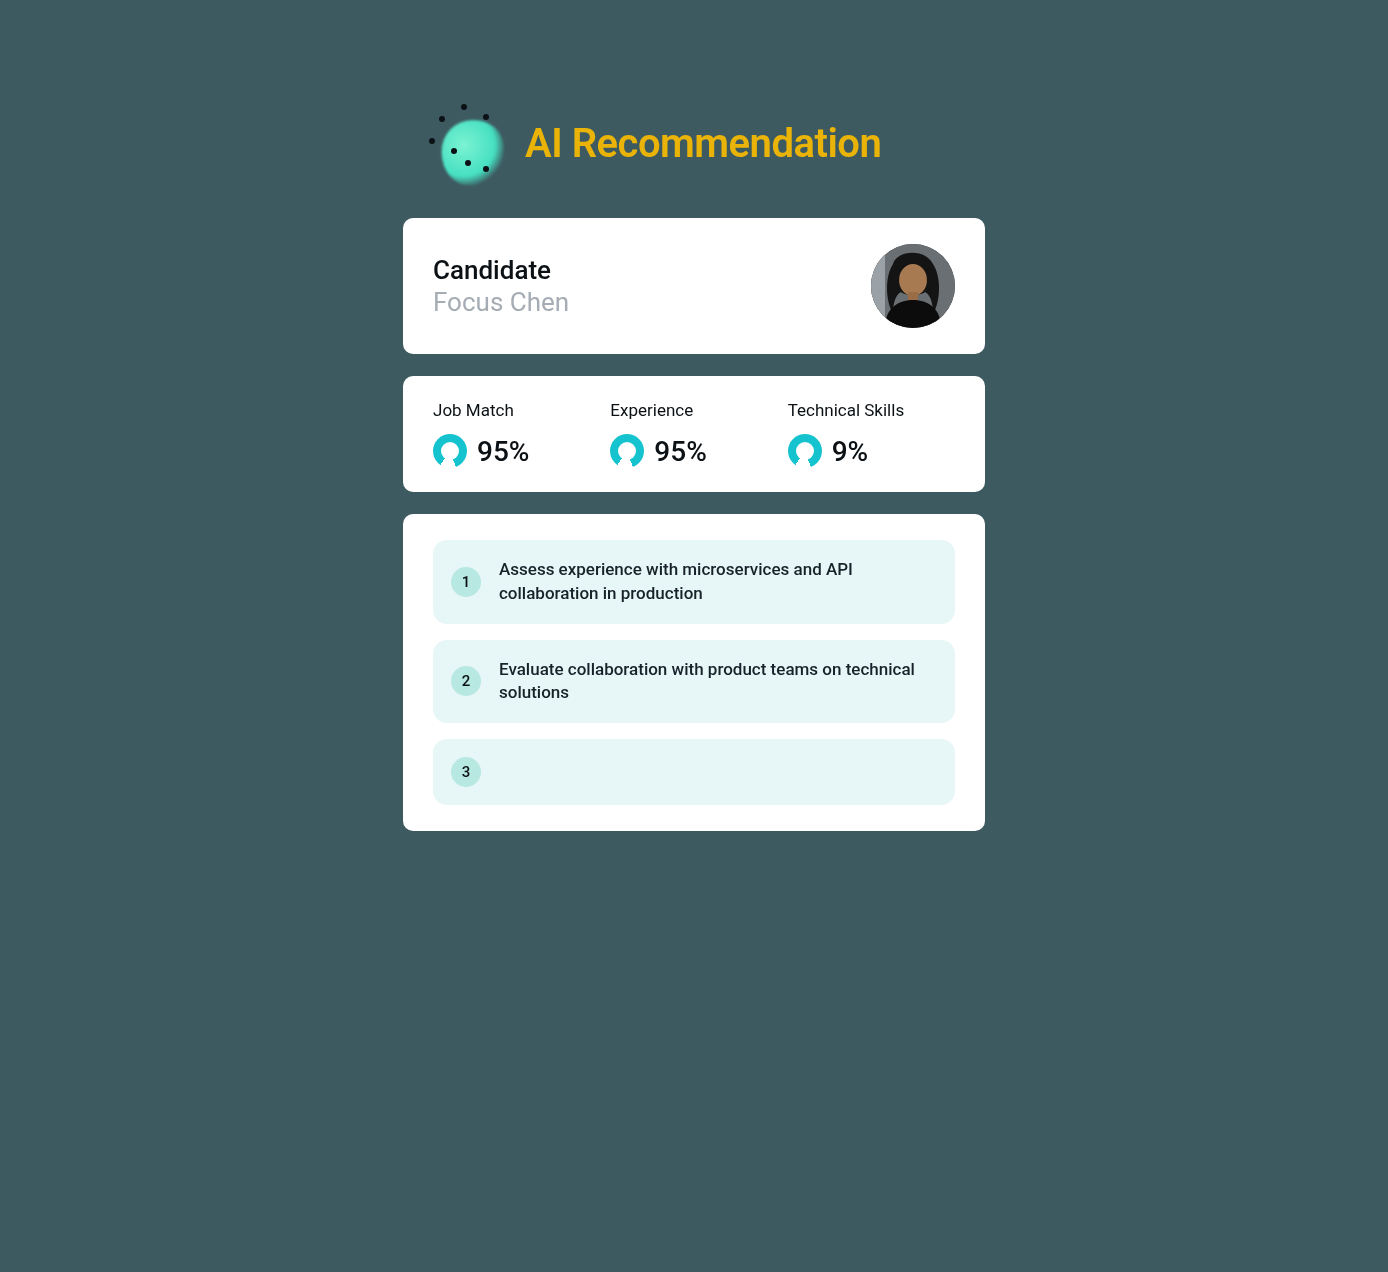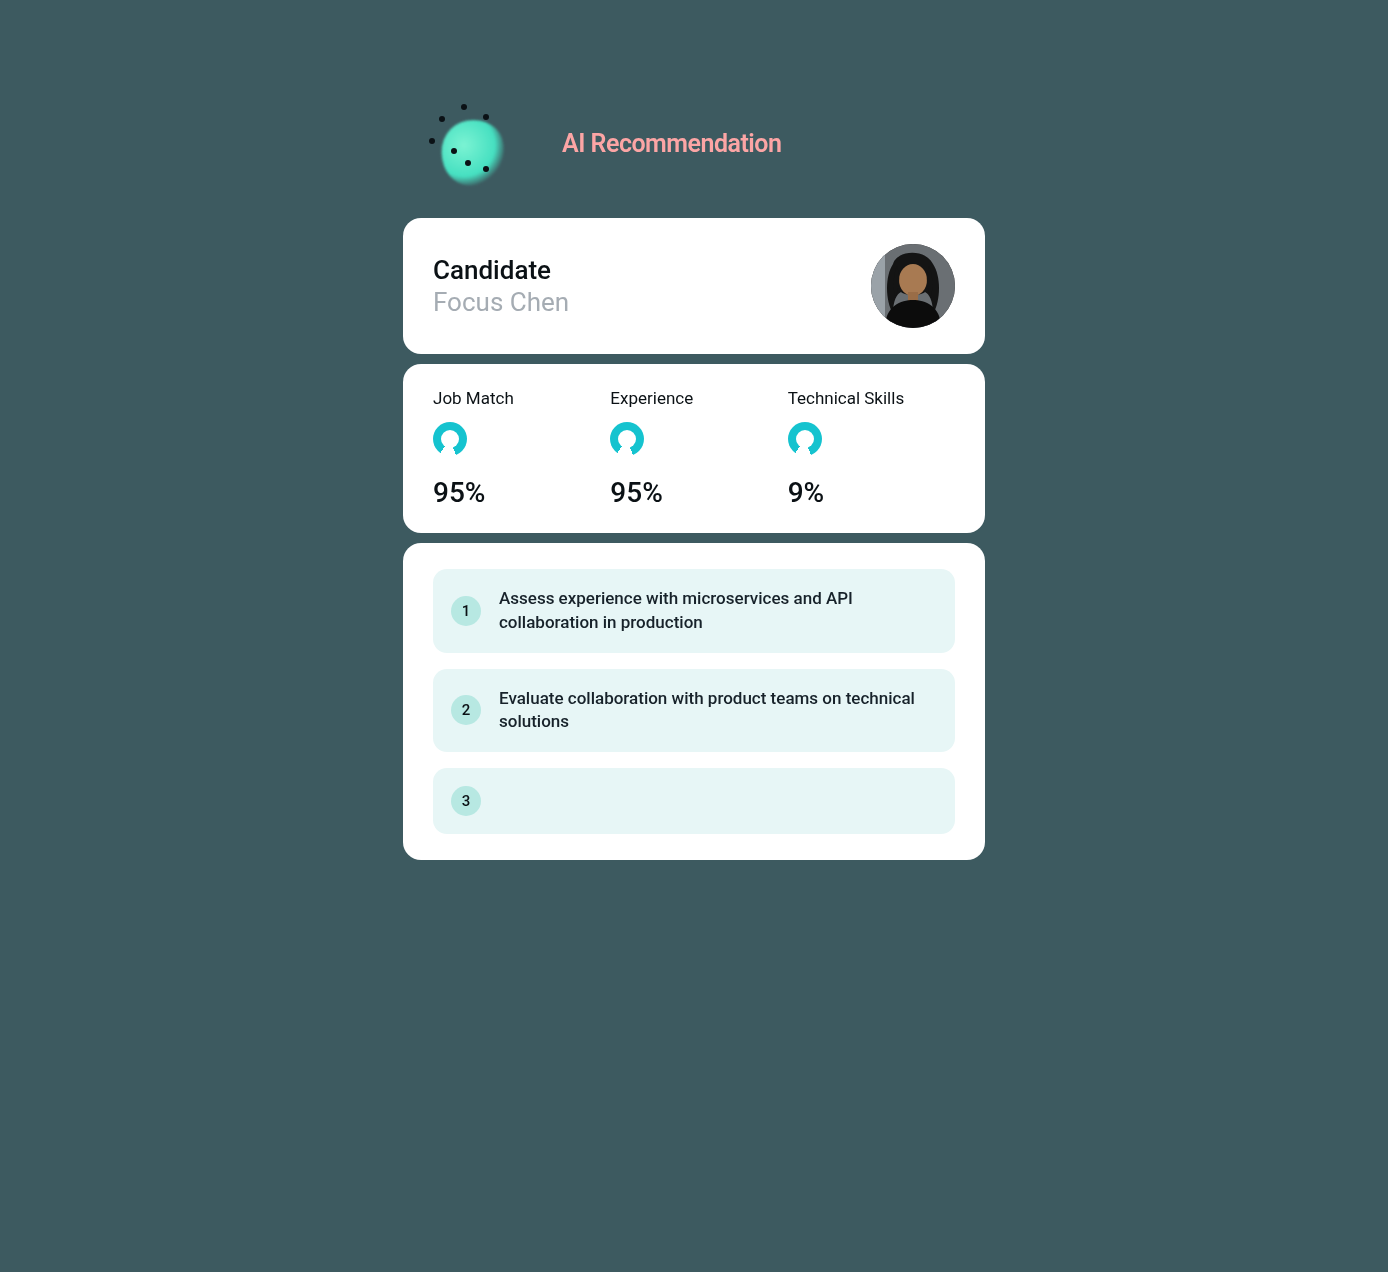--- a/index.html
+++ b/index.html
@@ -39,32 +39,31 @@
     transform: rotate(-20deg);
     filter: blur(1px);
   }
   .ai-header .dot {
     position: absolute;
     width: 6px; height: 6px;
     background: #0b1115;
     border-radius: 50%;
   }
   .ai-header h1 {
-    font-size: 25px;
+    font-size: 40px;
     font-weight: 600;
     letter-spacing: -0.5px;
-    color: #fca5a5;
-    margin-left: 37px;
+    color: #eab308;
   }
   
   .card {
     background: #fff;
-    border-radius: 18px;
+    border-radius: 10px;
     padding: 26px 30px;
-    margin-bottom: 10px;
+    margin-bottom: 22px;
   }
   
   .candidate-card {
     display: flex;
     align-items: center;
     justify-content: space-between;
   }
   .candidate-card .label {
     font-size: 26px;
     font-weight: 500;
@@ -94,23 +93,22 @@
   }
   .metric { flex: 1; }
   .metric .m-label {
     font-size: 17px;
     font-weight: 400;
     color: #0b1115;
     margin-bottom: 14px;
   }
   .metric .m-body {
     display: flex;
-    align-items: flex-start;
-    gap: 20px;
-    flex-direction: column;
+    align-items: center;
+    gap: 10px;
   }
   .ring {
     width: 34px;
     height: 34px;
     border-radius: 50%;
     background: conic-gradient(from 160deg, #ffffff 0deg 55deg, #15c3cf 55deg 360deg);
     position: relative;
     flex-shrink: 0;
   }
   .ring::after{

